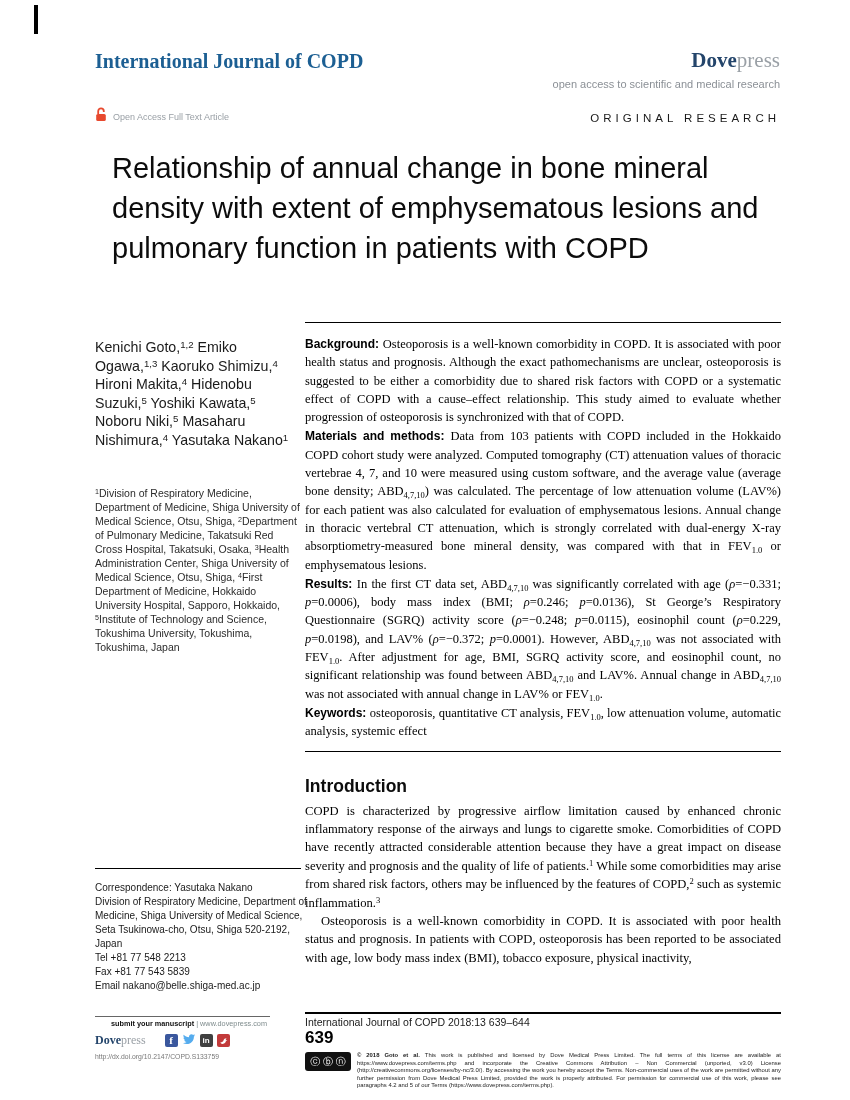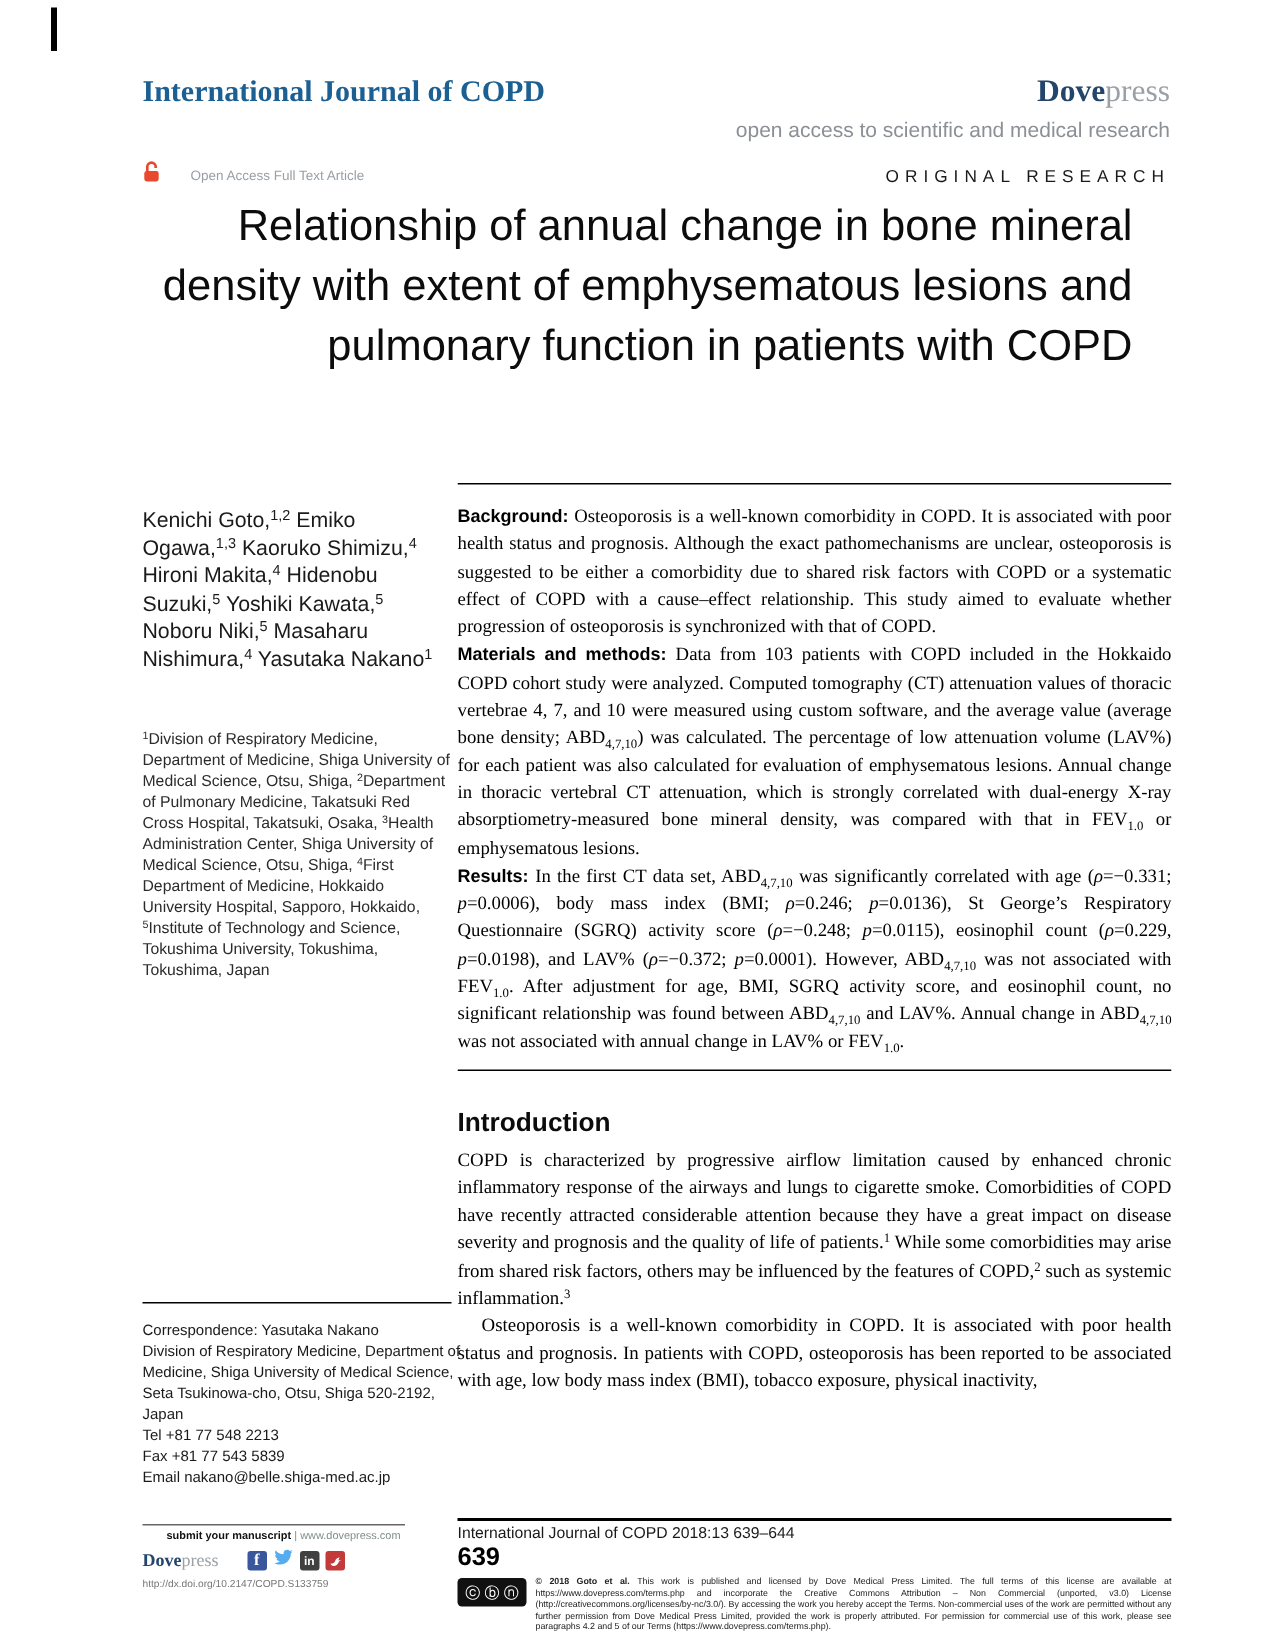--- a/index.html
+++ b/index.html
@@ -15,22 +15,22 @@
 
   
   .crop-mark{left:34px;top:5px;width:4px;height:29px;background:#000;}
 
   
   .journal-name{left:95px;top:50px;font-size:20px;font-weight:bold;color:#1c5f93;
                 font-family:"Liberation Serif",serif;}
   .dovepress{right:70px;top:48px;font-size:21px;font-family:"Liberation Serif",serif;}
   .dovepress .dove{color:#24456b;font-weight:bold;}
   .dovepress .press{color:#9aa0a6;}
-  .tagline{right:70px;top:78px;font-size:14px;color:#8b9096;font-family:"Liberation Sans",sans-serif;}
-  .oa-row{left:95px;top:107px;display:flex;align-items:center;gap:20px;}
+  .tagline{right:70px;top:78px;font-size:11px;color:#8b9096;font-family:"Liberation Sans",sans-serif;}
+  .oa-row{left:95px;top:107px;display:flex;align-items:center;gap:6px;}
   .oa-label{font-size:9px;color:#9aa0a6;font-family:"Liberation Sans",sans-serif;}
   .article-type{right:70px;top:112px;font-size:11.5px;letter-spacing:4px;color:#1a1a1a;
                 font-family:"Liberation Sans",sans-serif;}
 
   
   .paper-title{left:95px;top:131px;width:660px;font-family:"Liberation Sans",sans-serif;
                font-size:29px;line-height:40px;color:#0c0c0c;}
 
   
   .authors{left:95px;top:338px;width:208px;font-family:"Liberation Sans",sans-serif;
@@ -92,39 +92,40 @@
 
 <div class="abs oa-row">
   <span><svg width="12" height="15" viewBox="0 0 12 15">
         <path d="M3.2 7V4.2a2.8 2.8 0 0 1 5.6 0V5" fill="none" stroke="#e8492e" stroke-width="1.8"></path>
         <rect x="1.2" y="7" width="9.6" height="7" rx="1.6" fill="#e8492e"></rect>
       </svg></span>
   <span class="oa-label">Open Access Full Text Article</span>
 </div>
 <div class="abs article-type">ORIGINAL RESEARCH</div>
 
-<h1 class="abs paper-title" style="margin:0;font-weight:400;text-align:right;">Relationship of annual change in bone mineral density with extent of emphysematous lesions and pulmonary function in patients with COPD</h1>
+<h1 class="abs paper-title" style="margin:17px;font-weight:400;">Relationship of annual change in bone mineral density with extent of emphysematous lesions and pulmonary function in patients with COPD</h1>
 
 <div class="abs authors"><span>Kenichi Goto,</span><span class="sup">1,2</span><span> Emiko Ogawa,</span><span class="sup">1,3</span><span> Kaoruko Shimizu,</span><span class="sup">4</span><span> Hironi Makita,</span><span class="sup">4</span><span> Hidenobu Suzuki,</span><span class="sup">5</span><span> Yoshiki Kawata,</span><span class="sup">5</span><span> Noboru Niki,</span><span class="sup">5</span><span> Masaharu Nishimura,</span><span class="sup">4</span><span> Yasutaka Nakano</span><span class="sup">1</span></div>
 <div class="abs affiliations"><span class="sup">1</span><span>Division of Respiratory Medicine, Department of Medicine, Shiga University of Medical Science, Otsu, Shiga, </span><span class="sup">2</span><span>Department of Pulmonary Medicine, Takatsuki Red Cross Hospital, Takatsuki, Osaka, </span><span class="sup">3</span><span>Health Administration Center, Shiga University of Medical Science, Otsu, Shiga, </span><span class="sup">4</span><span>First Department of Medicine, Hokkaido University Hospital, Sapporo, Hokkaido, </span><span class="sup">5</span><span>Institute of Technology and Science, Tokushima University, Tokushima, Tokushima, Japan</span></div>
 <div class="abs corr-rule"></div>
 <div class="abs correspondence">
   <div>Correspondence: Yasutaka Nakano</div>
   <div>Division of Respiratory Medicine, Department of Medicine, Shiga University of Medical Science, Seta Tsukinowa-cho, Otsu, Shiga 520-2192, Japan</div>
   <div>Tel +81 77 548 2213</div>
   <div>Fax +81 77 543 5839</div>
   <div>Email nakano@belle.shiga-med.ac.jp</div>
 </div>
 
 <div class="abs right-col">
   <div class="rule-heavy"></div>
   <div class="abstract">
     <p><span class="b sans">Background: </span><span>Osteoporosis is a well-known comorbidity in COPD. It is associated with poor health status and prognosis. Although the exact pathomechanisms are unclear, osteoporosis is suggested to be either a comorbidity due to shared risk factors with COPD or a systematic effect of COPD with a cause–effect relationship. This study aimed to evaluate whether progression of osteoporosis is synchronized with that of COPD.</span></p>
     <p><span class="b sans">Materials and methods: </span><span>Data from 103 patients with COPD included in the Hokkaido COPD cohort study were analyzed. Computed tomography (CT) attenuation values of thoracic vertebrae 4, 7, and 10 were measured using custom software, and the average value (average bone density; ABD</span><span class="sub">4,7,10</span><span>) was calculated. The percentage of low attenuation volume (LAV%) for each patient was also calculated for evaluation of emphysematous lesions. Annual change in thoracic vertebral CT attenuation, which is strongly correlated with dual-energy X-ray absorptiometry-measured bone mineral density, was compared with that in FEV</span><span class="sub">1.0</span><span> or emphysematous lesions.</span></p>
     <p><span class="b sans">Results: </span><span>In the first CT data set, ABD</span><span class="sub">4,7,10</span><span> was significantly correlated with age (</span><span class="i">ρ</span><span>=−0.331; </span><span class="i">p</span><span>=0.0006), body mass index (BMI; </span><span class="i">ρ</span><span>=0.246; </span><span class="i">p</span><span>=0.0136), St George’s Respiratory Questionnaire (SGRQ) activity score (</span><span class="i">ρ</span><span>=−0.248; </span><span class="i">p</span><span>=0.0115), eosinophil count (</span><span class="i">ρ</span><span>=0.229, </span><span class="i">p</span><span>=0.0198), and LAV% (</span><span class="i">ρ</span><span>=−0.372; </span><span class="i">p</span><span>=0.0001). However, ABD</span><span class="sub">4,7,10</span><span> was not associated with FEV</span><span class="sub">1.0</span><span>. After adjustment for age, BMI, SGRQ activity score, and eosinophil count, no significant relationship was found between ABD</span><span class="sub">4,7,10</span><span> and LAV%. Annual change in ABD</span><span class="sub">4,7,10</span><span> was not associated with annual change in LAV% or FEV</span><span class="sub">1.0</span><span>.</span></p>
+    <p><span class="b sans">Keywords: </span><span>osteoporosis, quantitative CT analysis, FEV</span><span class="sub">1.0</span><span>, low attenuation volume, automatic analysis, systemic effect</span></p>
   </div>
   <div class="keywords-rule"></div>
   <div class="intro">
     <div class="intro-heading">Introduction</div>
     <p><span>COPD is characterized by progressive airflow limitation caused by enhanced chronic inflammatory response of the airways and lungs to cigarette smoke. Comorbidities of COPD have recently attracted considerable attention because they have a great impact on disease severity and prognosis and the quality of life of patients.</span><span class="sup">1</span><span> While some comorbidities may arise from shared risk factors, others may be influenced by the features of COPD,</span><span class="sup">2</span><span> such as systemic inflammation.</span><span class="sup">3</span></p>
     <p class="indent"><span>Osteoporosis is a well-known comorbidity in COPD. It is associated with poor health status and prognosis. In patients with COPD, osteoporosis has been reported to be associated with age, low body mass index (BMI), tobacco exposure, physical inactivity,</span></p>
   </div>
 </div>
 
 <div class="abs footer-left">

